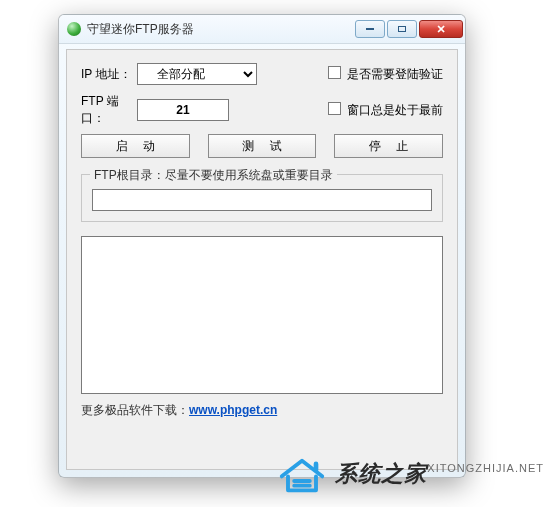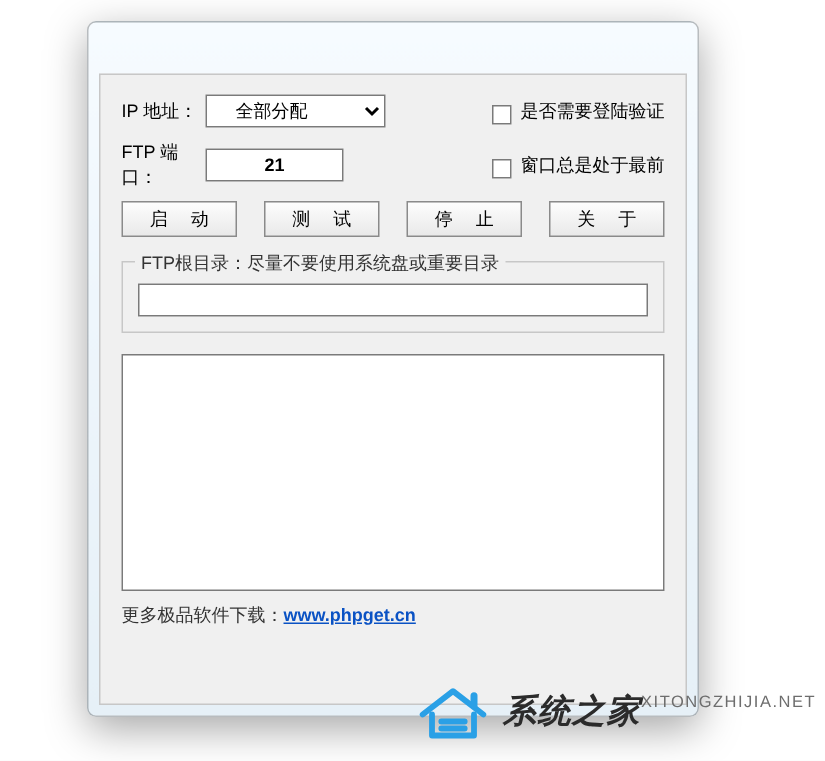--- a/index.html
+++ b/index.html
@@ -82,21 +82,21 @@
     background: #f0f0f0;
     border: 1px solid #c7c7c7;
     box-sizing: border-box;
     padding: 12px 14px 10px 14px;
   }
 
   .row { display: flex; align-items: center; height: 24px; margin-bottom: 12px; }
   .row .lbl { width: 56px; }
   .row .ctrl { width: 120px; }
   .row .gap { flex: 1 1 auto; }
-  .row .ck { display: flex; align-items: flex-end; }
+  .row .ck { display: flex; align-items: flex-start; }
 
   select.native, input.native-text {
     box-sizing: border-box;
     height: 22px;
     border: 1px solid #7a7a7a;
     background: #fff;
     font-family: inherit;
     font-size: 12px;
     padding: 1px 15px;
   }
@@ -197,20 +197,29 @@
   .wm-text .en {
     font-size: 11px;
     letter-spacing: 1px;
     color: #6d6d6d;
   }
 </style>
 </head>
 <body>
 
 <div class="window">
+  <div class="titlebar">
+    <div class="title-icon"></div>
+    <div class="title-text">守望迷你FTP服务器</div>
+    <div class="win-btns">
+      <div class="win-btn minimize"></div>
+      <div class="win-btn maximize"></div>
+      <div class="win-btn close"></div>
+    </div>
+  </div>
 
   <div class="client">
 
     <div class="row">
       <div class="lbl">IP 地址：</div>
       <div class="ctrl">
         <select class="native">
           <option>全部分配</option>
         </select>
       </div>
@@ -230,21 +239,20 @@
       <div class="ck">
         <div class="checkbox"></div>
         <span>窗口总是处于最前</span>
       </div>
     </div>
 
     <div class="btn-row">
       <div class="btn">启 动</div>
       <div class="btn">测 试</div>
       <div class="btn">停 止</div>
-      <div class="btn">关 于</div>
     </div>
 
     <div class="groupbox">
       <div class="legend">FTP根目录：尽量不要使用系统盘或重要目录</div>
       <div class="path-row">
         <div class="path-input"></div>
       </div>
     </div>
 
     <div class="logbox"></div>

